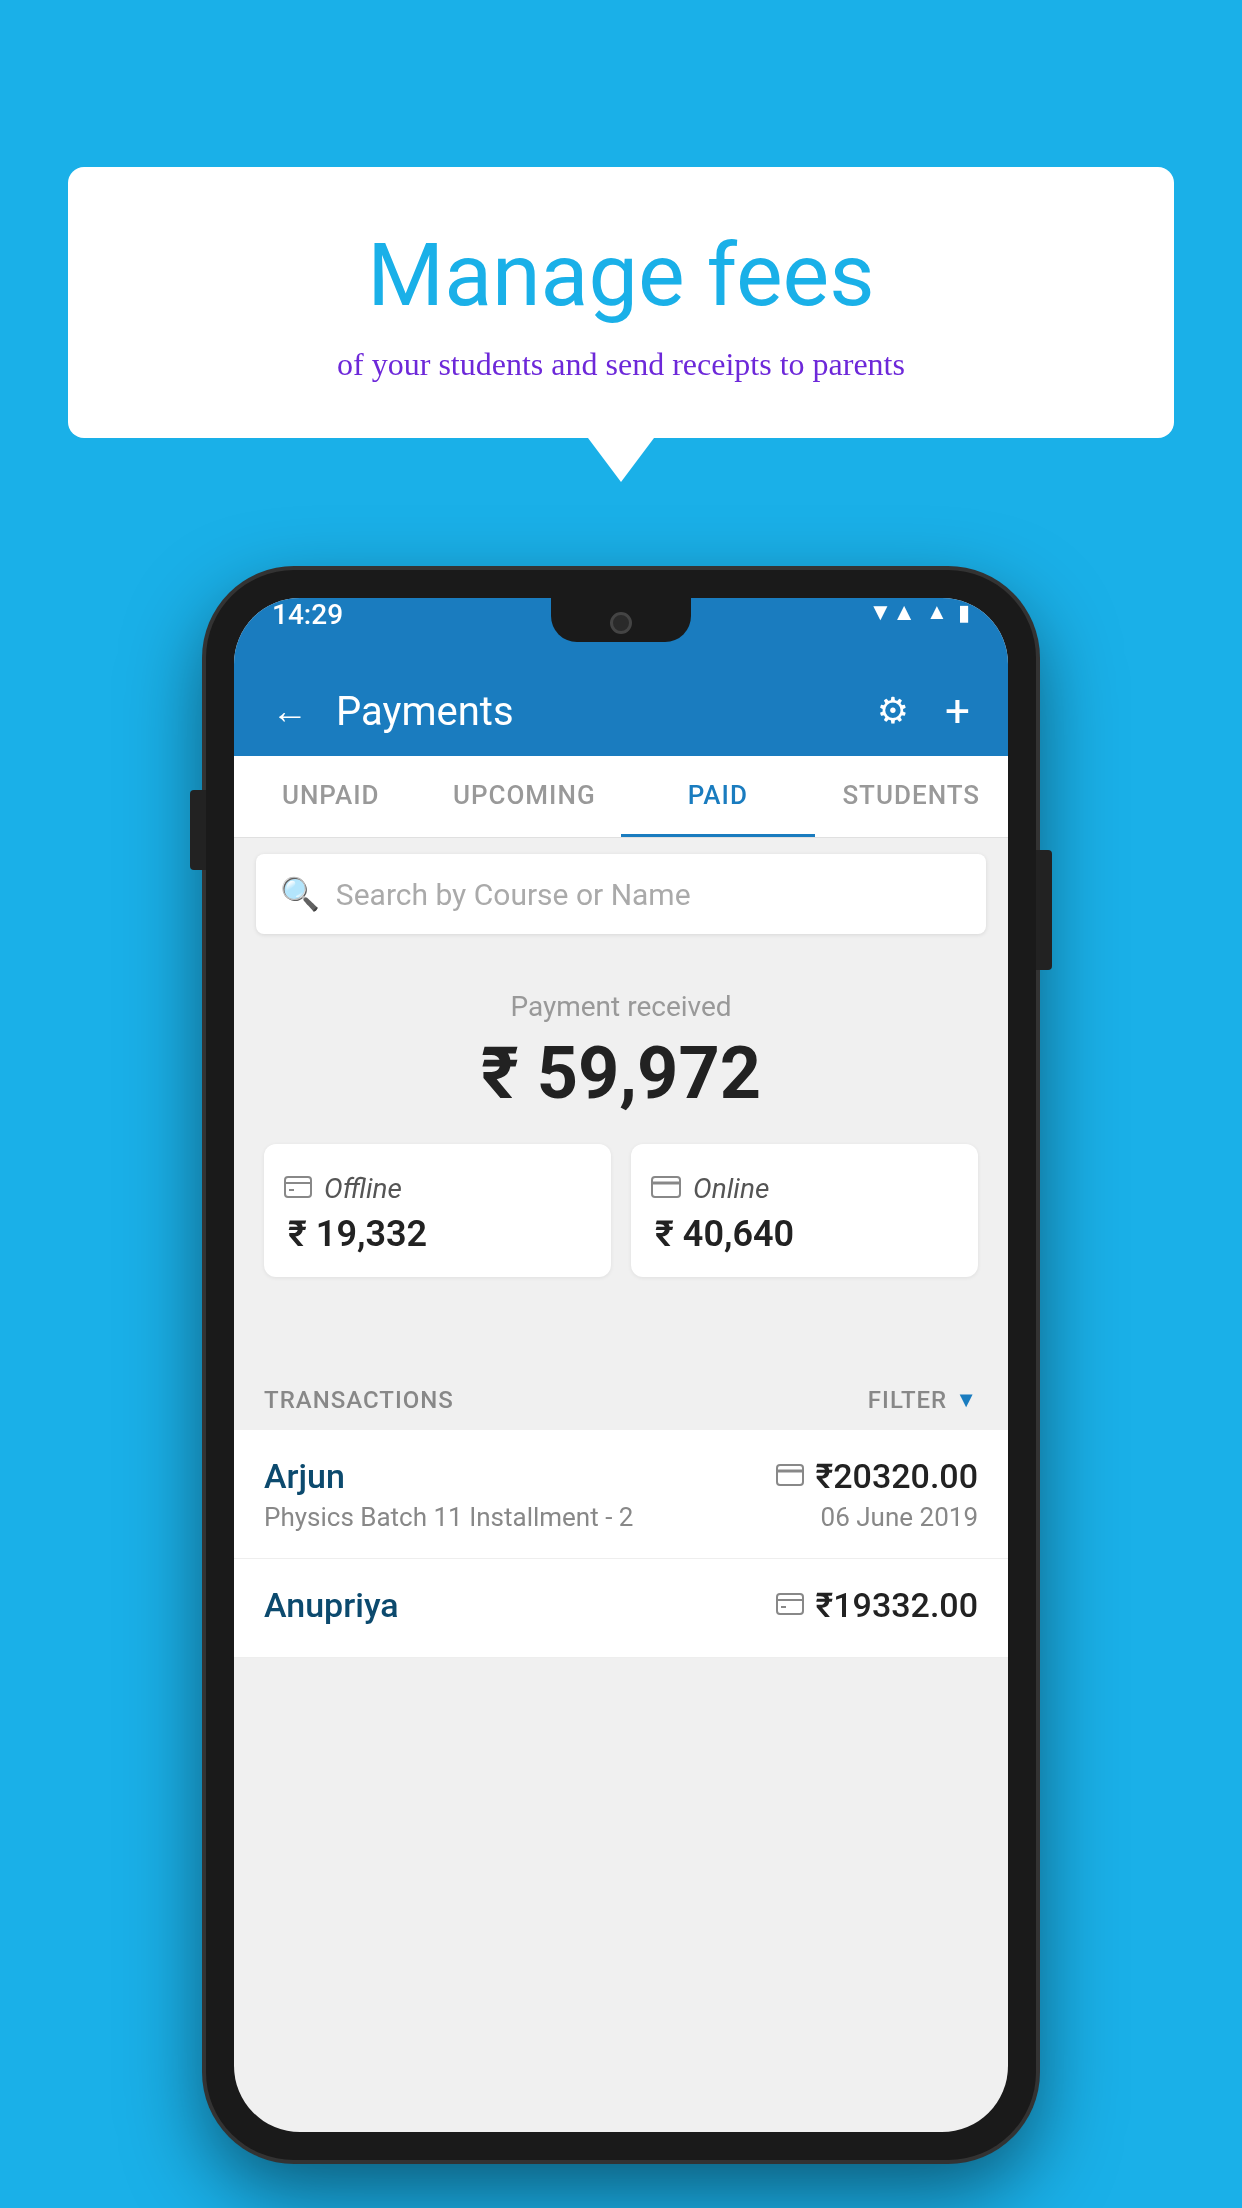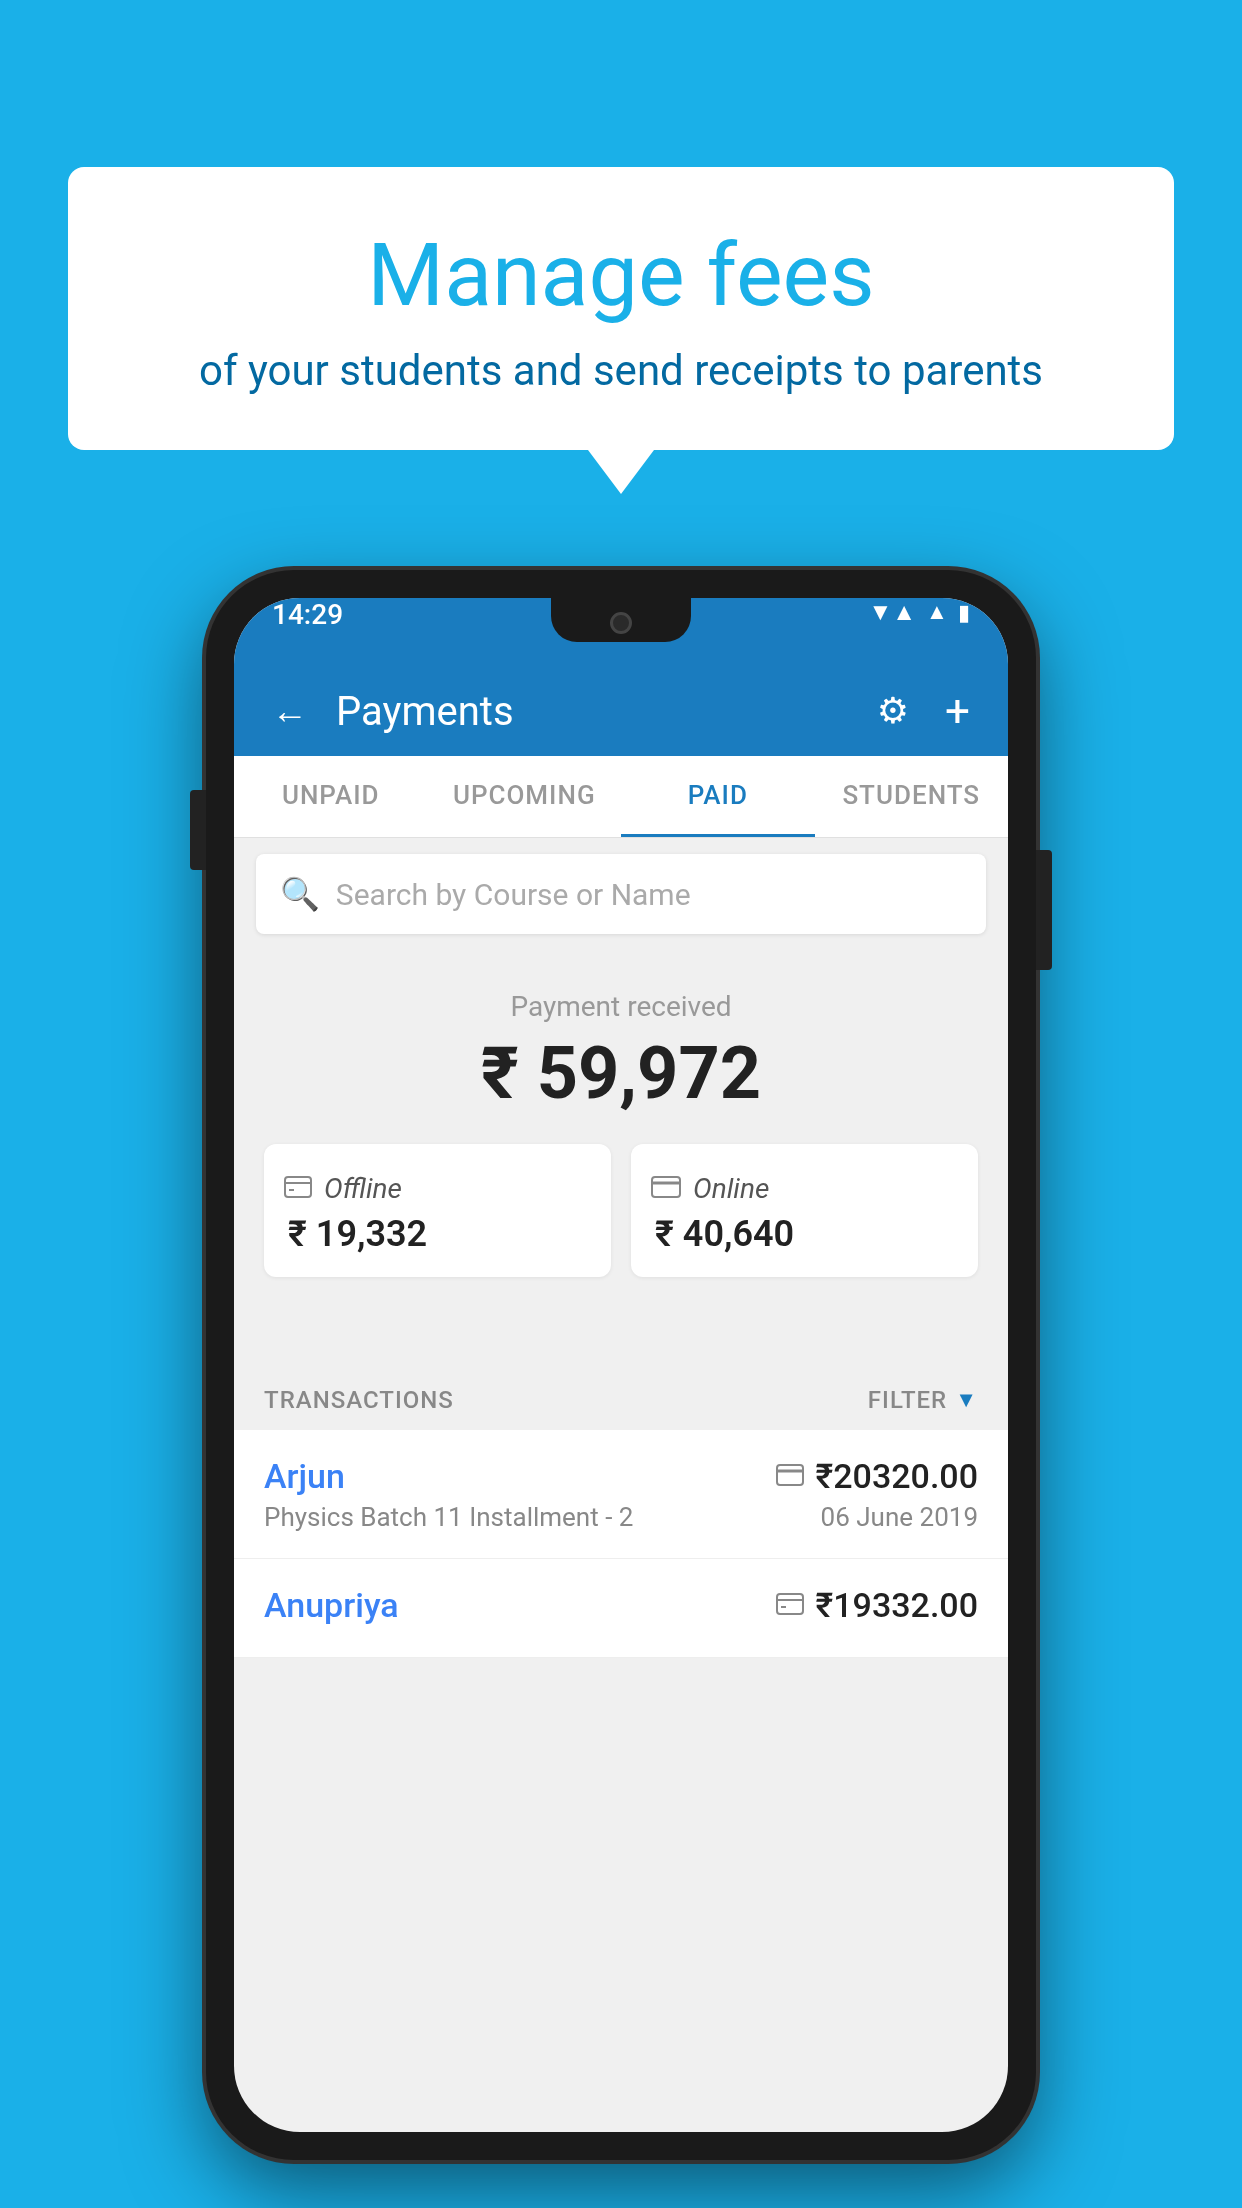--- a/index.html
+++ b/index.html
@@ -38,23 +38,24 @@
       border-top: 48px solid white;
     }
     .tooltip-title {
       font-size: 88px;
       color: #1ab0e8;
       font-weight: 400;
       line-height: 1.1;
       margin-bottom: 22px;
     }
     .tooltip-subtitle {
-      font-size: 42px;
-      color: #0369a1;
+      font-size: 32px;
+      color: #6d28d9;
       font-weight: 400;
+      font-family: Liberation Serif, serif;
     }
 
     
     .phone-wrap {
       position: absolute;
       top: 570px;
       left: 50%;
       transform: translateX(-50%);
       width: 830px;
       height: 1590px;
@@ -348,21 +349,21 @@
       border-bottom: 1px solid #eee;
     }
     .transaction-top {
       display: flex;
       align-items: center;
       justify-content: space-between;
       margin-bottom: 6px;
     }
     .transaction-name {
       font-size: 34px;
-      color: #3b82f6;
+      color: #0c4a6e;
       font-weight: 500;
       text-align: center;
     }
     .transaction-right {
       display: flex;
       align-items: center;
       gap: 12px;
     }
     .transaction-icon {
       color: #888;

